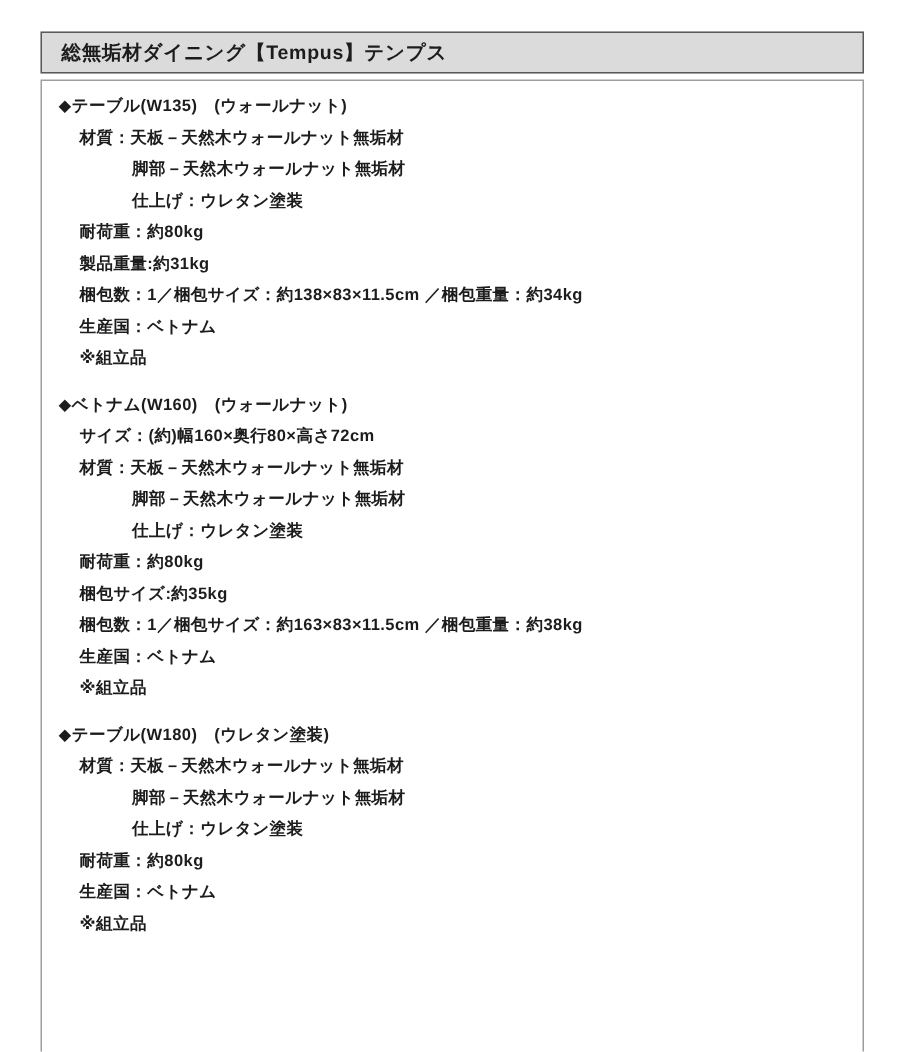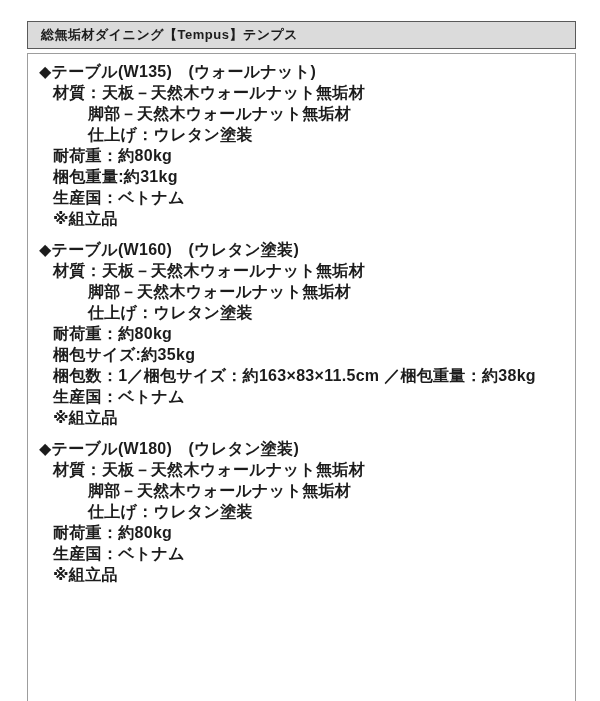--- a/index.html
+++ b/index.html
@@ -41,21 +41,21 @@
     width: 549px;
     height: 700px; 
     background: #ffffff;
     border: 1px solid #9d9d9d;
     padding-top: 7px;
   }
   .section {
     margin-bottom: 10px;
   }
   .line {
-    font-size: 16px;
+    font-size: 11px;
     font-weight: bold;
     color: #1c1c1c;
     line-height: 21px;
     white-space: nowrap;
     letter-spacing: 0.3px;
   }
   .l1 { padding-left: 11px; }  
   .l2 { padding-left: 25px; }  
   .l3 { padding-left: 60px; }  
 </style>
@@ -69,27 +69,29 @@
   </div>
 
   <div class="spec-box">
 
     <div class="section">
       <div class="line l1">◆テーブル(W135)　(ウォールナット)</div>
       <div class="line l2">材質：天板－天然木ウォールナット無垢材</div>
       <div class="line l3">脚部－天然木ウォールナット無垢材</div>
       <div class="line l3">仕上げ：ウレタン塗装</div>
       <div class="line l2">耐荷重：約80kg</div>
-      <div class="line l2">梱包重量:約31kg</div>
+      <div class="line l2">製品重量:約31kg</div>
+      <div class="line l2">梱包数：1／梱包サイズ：約138×83×11.5cm ／梱包重量：約34kg</div>
       <div class="line l2">生産国：ベトナム</div>
       <div class="line l2">※組立品</div>
     </div>
 
     <div class="section">
-      <div class="line l1">◆テーブル(W160)　(ウレタン塗装)</div>
+      <div class="line l1">◆ベトナム(W160)　(ウォールナット)</div>
+      <div class="line l2">サイズ：(約)幅160×奥行80×高さ72cm</div>
       <div class="line l2">材質：天板－天然木ウォールナット無垢材</div>
       <div class="line l3">脚部－天然木ウォールナット無垢材</div>
       <div class="line l3">仕上げ：ウレタン塗装</div>
       <div class="line l2">耐荷重：約80kg</div>
       <div class="line l2">梱包サイズ:約35kg</div>
       <div class="line l2">梱包数：1／梱包サイズ：約163×83×11.5cm ／梱包重量：約38kg</div>
       <div class="line l2">生産国：ベトナム</div>
       <div class="line l2">※組立品</div>
     </div>
 

